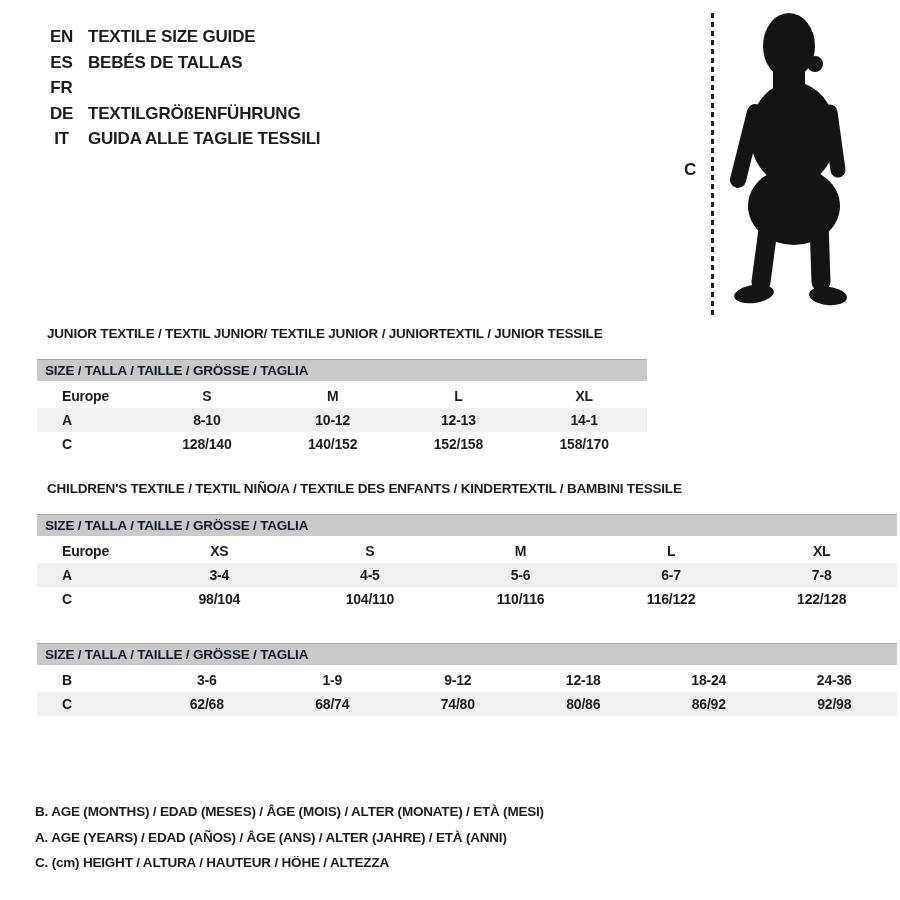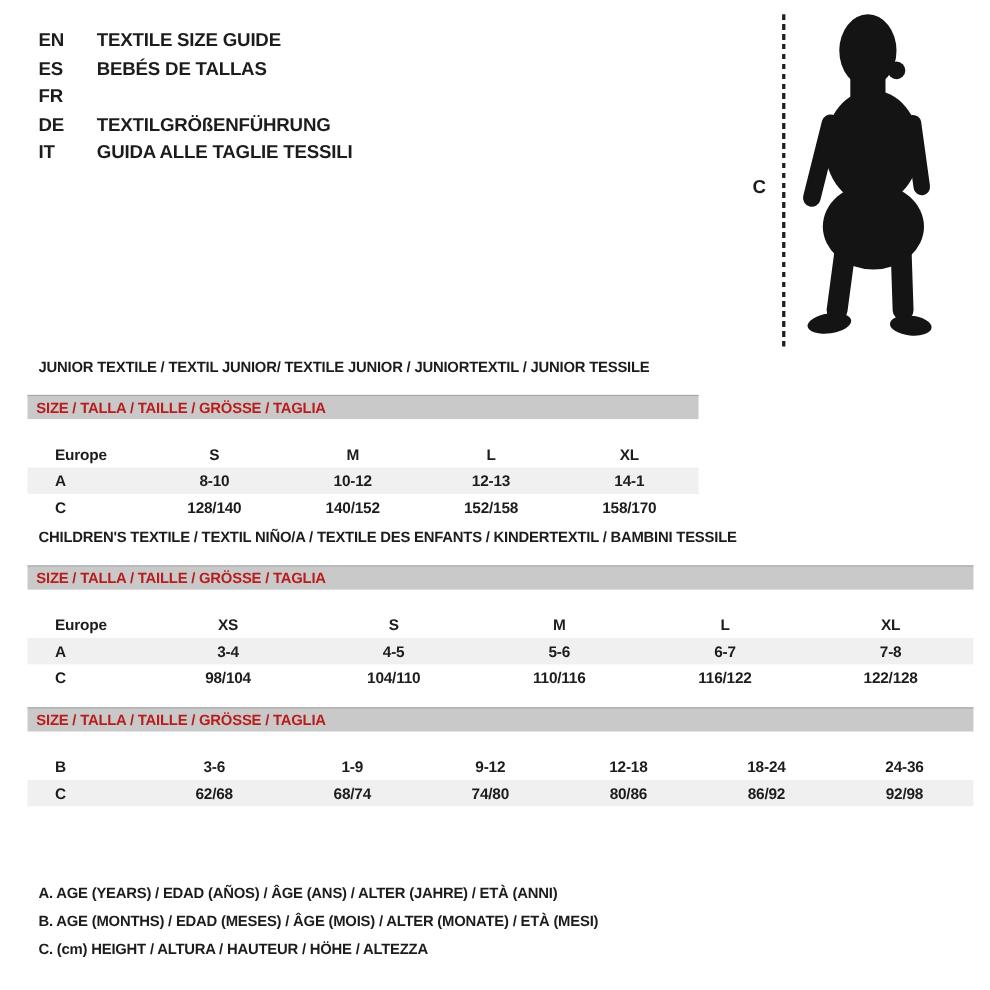--- a/index.html
+++ b/index.html
@@ -9,52 +9,52 @@
     font-family:"Liberation Sans", sans-serif;
     color:#1c1c1c;
     position:relative;
     overflow:hidden;
     letter-spacing:-0.2px;
   }
   .page { position:absolute; inset:0; width:900px; height:900px; background:#fff; }
 
   
   .lang-block { position:absolute; left:35px; top:24px; }
-  .lang-row { display:flex; line-height:25.5px; font-size:17px; font-weight:700; }
+  .lang-row { display:flex; line-height:25.5px; font-size:17px; font-weight:700;text-align:center; }
   .lang-code { width:53px; }
   .lang-title { white-space:nowrap; }
 
   
   .height-line {
     position:absolute; left:711px; top:13px; width:3px; height:302px;
     background:repeating-linear-gradient(to bottom,#1f1f1f 0 5px,transparent 5px 9px);
   }
   .height-label {
     position:absolute; left:684px; top:160px;
     font-size:17px; font-weight:700;
   }
   .baby-svg { position:absolute; left:723px; top:8px; }
 
   
-  .section { position:absolute; left:0; width:780px; }
+  .section { position:absolute; left:12px; width:780px; }
   .section-0 { top:325px; }
   .section-1 { top:480px; }
   .section-2 { top:632px; }
   .sec-title { margin-left:35px; font-size:13.5px; font-weight:700; line-height:18px; white-space:nowrap; }
   .section-2 .sec-title { line-height:25px; }
 
   .size-table { margin-left:25px; margin-top:16px; }
   .section-2 .size-table { margin-top:11px; }
   .section-0 .size-table { width:610px; }
   .section-1 .size-table, .section-2 .size-table { width:860px; }
 
   .size-bar {
     height:22px; background:#c9c9c9; border-top:1px solid #a6a6a6;
-    font-size:13.5px; font-weight:700; color:#b91c1c;
-    padding-left:8px; line-height:21px; margin-bottom:20px;
+    font-size:13.5px; font-weight:700; color:#0f172a;
+    padding-left:8px; line-height:21px; margin-bottom:3px;
     white-space:nowrap;
   }
   .trow { display:flex; align-items:center; height:24px; font-size:14px; font-weight:700; }
   .trow.shaded { background:#f0f0f0; }
   .tlabel { width:90px; padding-left:8px;margin-left:17px; }
   .tcell { flex:1; text-align:center; }
 
   
   .footnotes { position:absolute; left:35px; top:799px; font-size:13.5px; font-weight:700; line-height:25.5px; }
 </style>
@@ -195,18 +195,18 @@
           <div class="tcell">68/74</div>
           <div class="tcell">74/80</div>
           <div class="tcell">80/86</div>
           <div class="tcell">86/92</div>
           <div class="tcell">92/98</div>
         </div>
       </div>
   </div>
 
   <div class="footnotes">
+      <div>B. AGE (MONTHS) / EDAD (MESES) / ÂGE (MOIS) / ALTER (MONATE) / ETÀ (MESI)</div>
       <div>A. AGE (YEARS) / EDAD (AÑOS) / ÂGE (ANS) / ALTER (JAHRE) / ETÀ (ANNI)</div>
-      <div>B. AGE (MONTHS) / EDAD (MESES) / ÂGE (MOIS) / ALTER (MONATE) / ETÀ (MESI)</div>
       <div>C. (cm) HEIGHT / ALTURA / HAUTEUR / HÖHE / ALTEZZA</div>
     </div>
 
 </div>
 
 </body></html>

